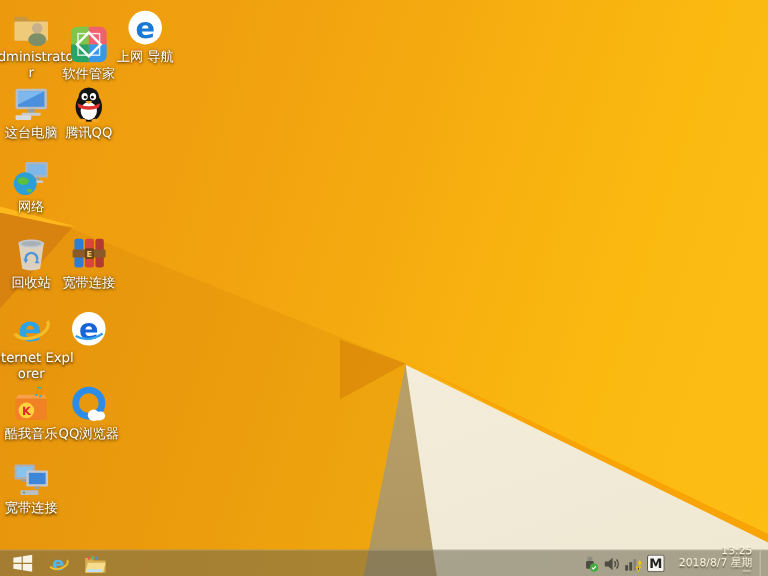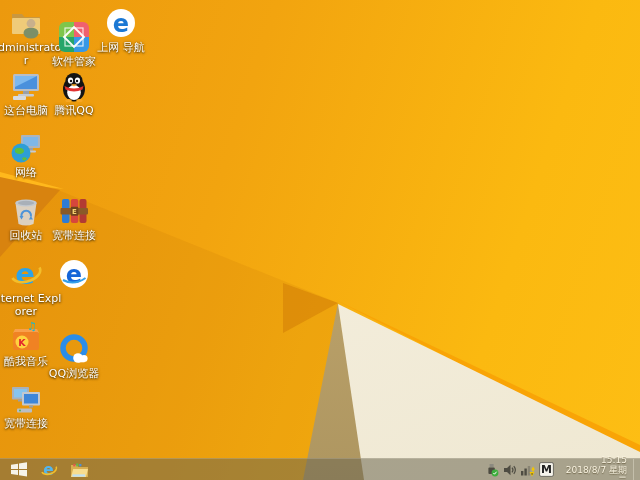--- a/index.html
+++ b/index.html
@@ -195,21 +195,21 @@
         <polygon points="6,9 28,9 30,13 4,13" fill="#F9A04B"></polygon>
         <rect x="4" y="12" width="26" height="18" rx="2" fill="#F08223"></rect>
         <circle cx="13" cy="22" r="6.5" fill="#FFD23E"></circle>
         <text x="13" y="25.5" font-size="9.5" font-weight="bold" fill="#E3262D" text-anchor="middle" font-family="DejaVu Sans, sans-serif">K</text>
         <text x="23" y="10" font-size="11" fill="#20B7C6" text-anchor="middle" font-family="DejaVu Sans, sans-serif">♫</text>
       </svg>
     </div>
     <div class="lbl">酷我音乐</div>
   </div>
 
-  <div class="cell" style="left:37px;top:332px">
+  <div class="cell" style="left:37px;top:320px">
     <div class="ic">
       <svg width="34" height="34" viewBox="0 0 34 34">
         <circle cx="17" cy="16" r="11" fill="none" stroke="#2B8DE8" stroke-width="5.5"></circle>
         <rect x="22" y="22" width="8" height="4.5" rx="2.2" fill="#2B8DE8" transform="rotate(42 26 24)"></rect>
         <circle cx="21" cy="26" r="4.8" fill="#fff"></circle>
         <circle cx="27" cy="26.5" r="3.6" fill="#fff"></circle>
         <rect x="21" y="25.5" width="6.5" height="4.8" fill="#fff"></rect>
       </svg>
     </div>
     <div class="lbl">QQ浏览器</div>
@@ -288,20 +288,20 @@
           <rect x="11.6" y="10" width="0.9" height="1.8" fill="#403E36"></rect>
         </svg>
       </div>
       <div class="tray-ic" style="width:16px">
         <svg width="15" height="15" viewBox="0 0 15 15">
           <rect x="0.6" y="0.6" width="13.8" height="13.8" rx="1.5" fill="#F6F4EC" stroke="#55534B" stroke-width="0.8"></rect>
           <text x="7.5" y="11.4" font-size="11" font-weight="bold" fill="#222" text-anchor="middle" font-family="DejaVu Sans, sans-serif">M</text>
         </svg>
       </div>
       <div class="clock">
-        <div>15:15</div>
+        <div>13:25</div>
         <div>2018/8/7 星期二</div>
       </div>
       <div class="show-desktop"></div>
     </div>
   </div>
 
 </div>
 
 </body></html>

